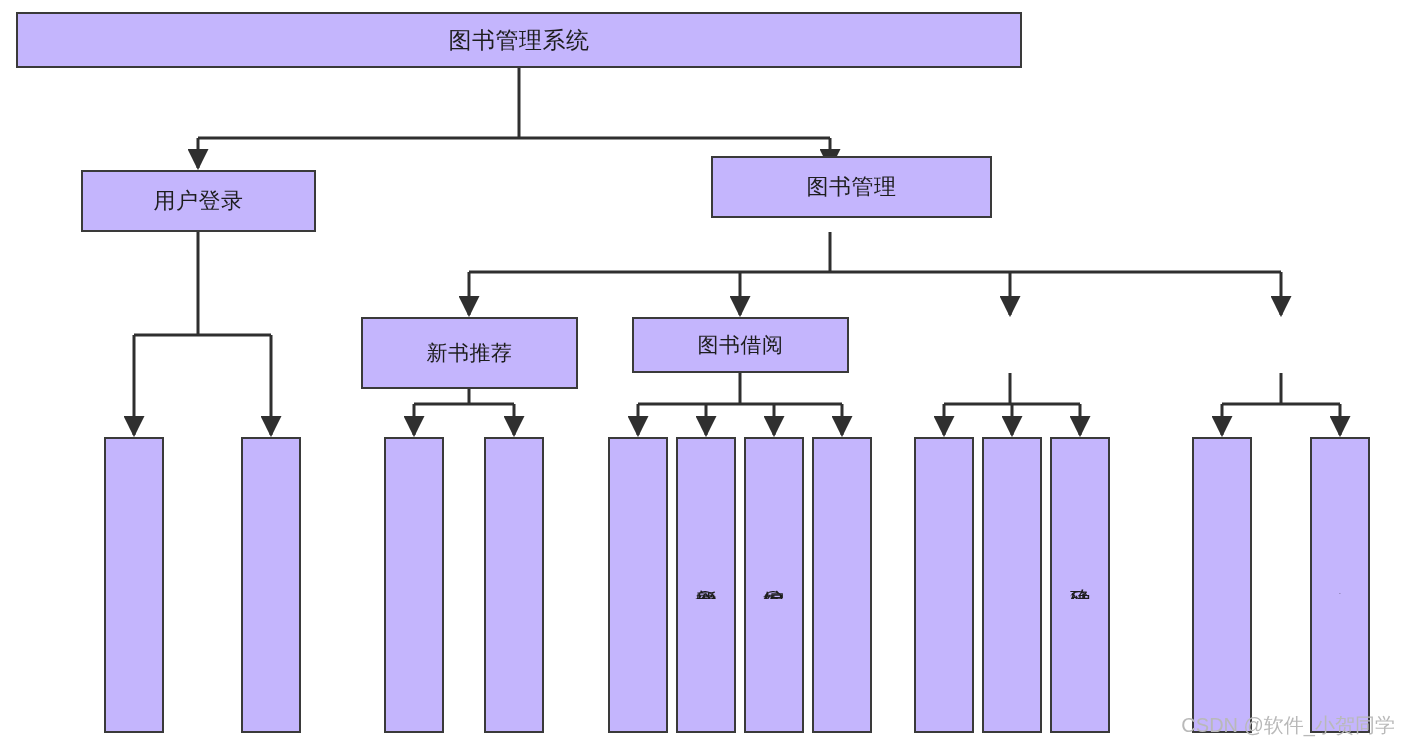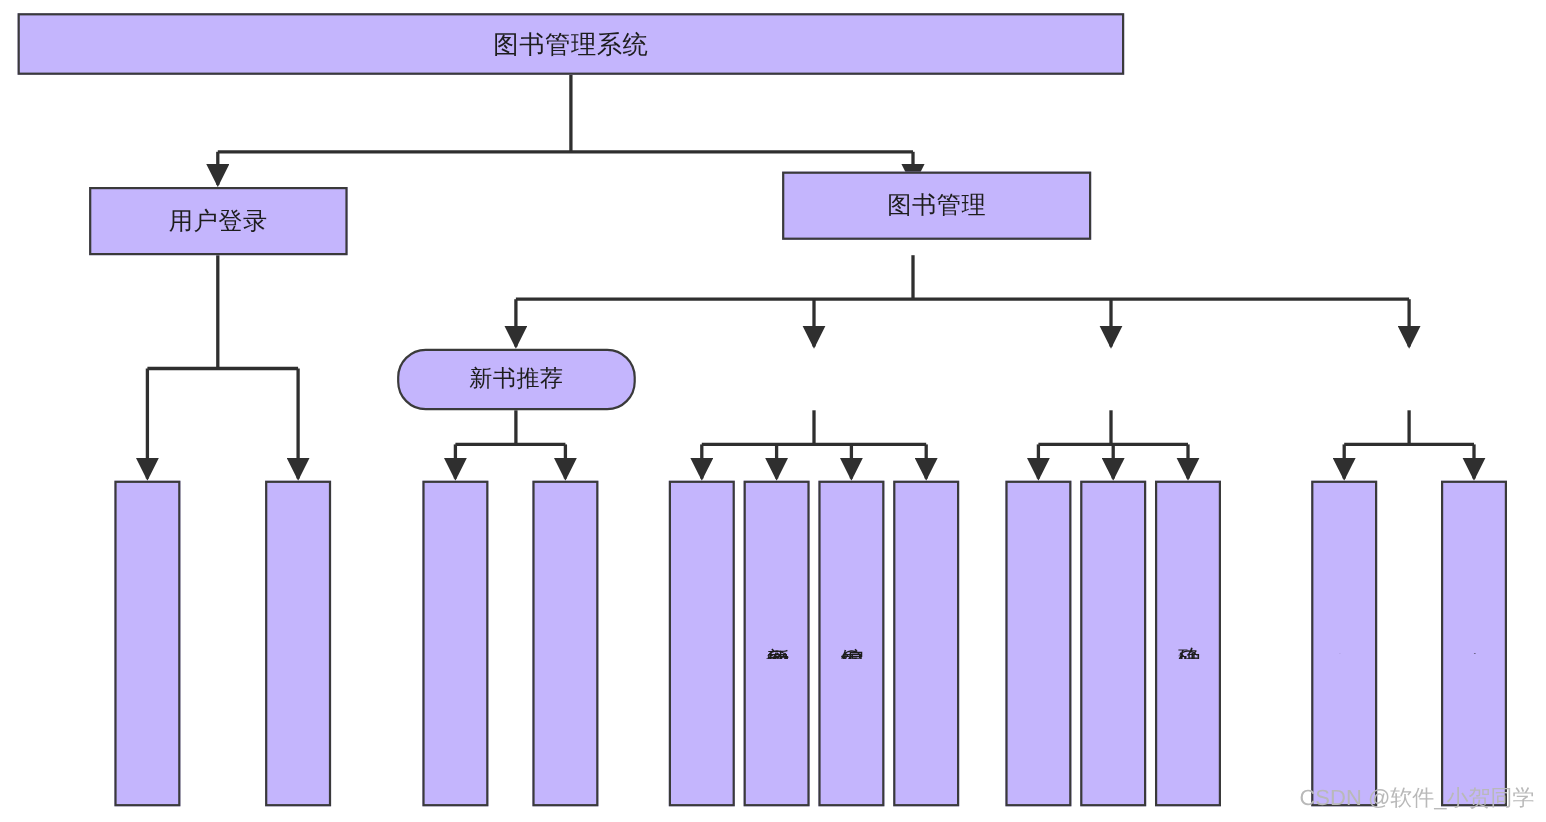--- a/index.html
+++ b/index.html
@@ -128,22 +128,25 @@
     <span class="node-label">图书管理系统</span>
   </div>
 
   <div class="node level2" style="left:81px; top:170px; width:235px; height:62px;">
     <span class="node-label">用户登录</span>
   </div>
   <div class="node level2" style="left:711px; top:156px; width:281px; height:62px;">
     <span class="node-label">图书管理</span>
   </div>
 
-  <div class="node level3" style="left:361px; top:317px; width:217px; height:56px;border-radius:26px;">
+  <div class="node level3" style="left:361px; top:317px; width:217px; height:72px;">
     <span class="node-label">新书推荐</span>
+  </div>
+  <div class="node level3" style="left:632px; top:317px; width:217px; height:56px;">
+    <span class="node-label">图书借阅</span>
   </div>
 
   <div class="node leaf" style="left:104px; top:437px; width:60px; height:296px;">
     <span class="node-label">用户登录</span>
   </div>
   <div class="node leaf" style="left:241px; top:437px; width:60px; height:296px;">
     <span class="node-label">注销登录</span>
   </div>
 
   <div class="node leaf" style="left:384px; top:437px; width:60px; height:296px;">

